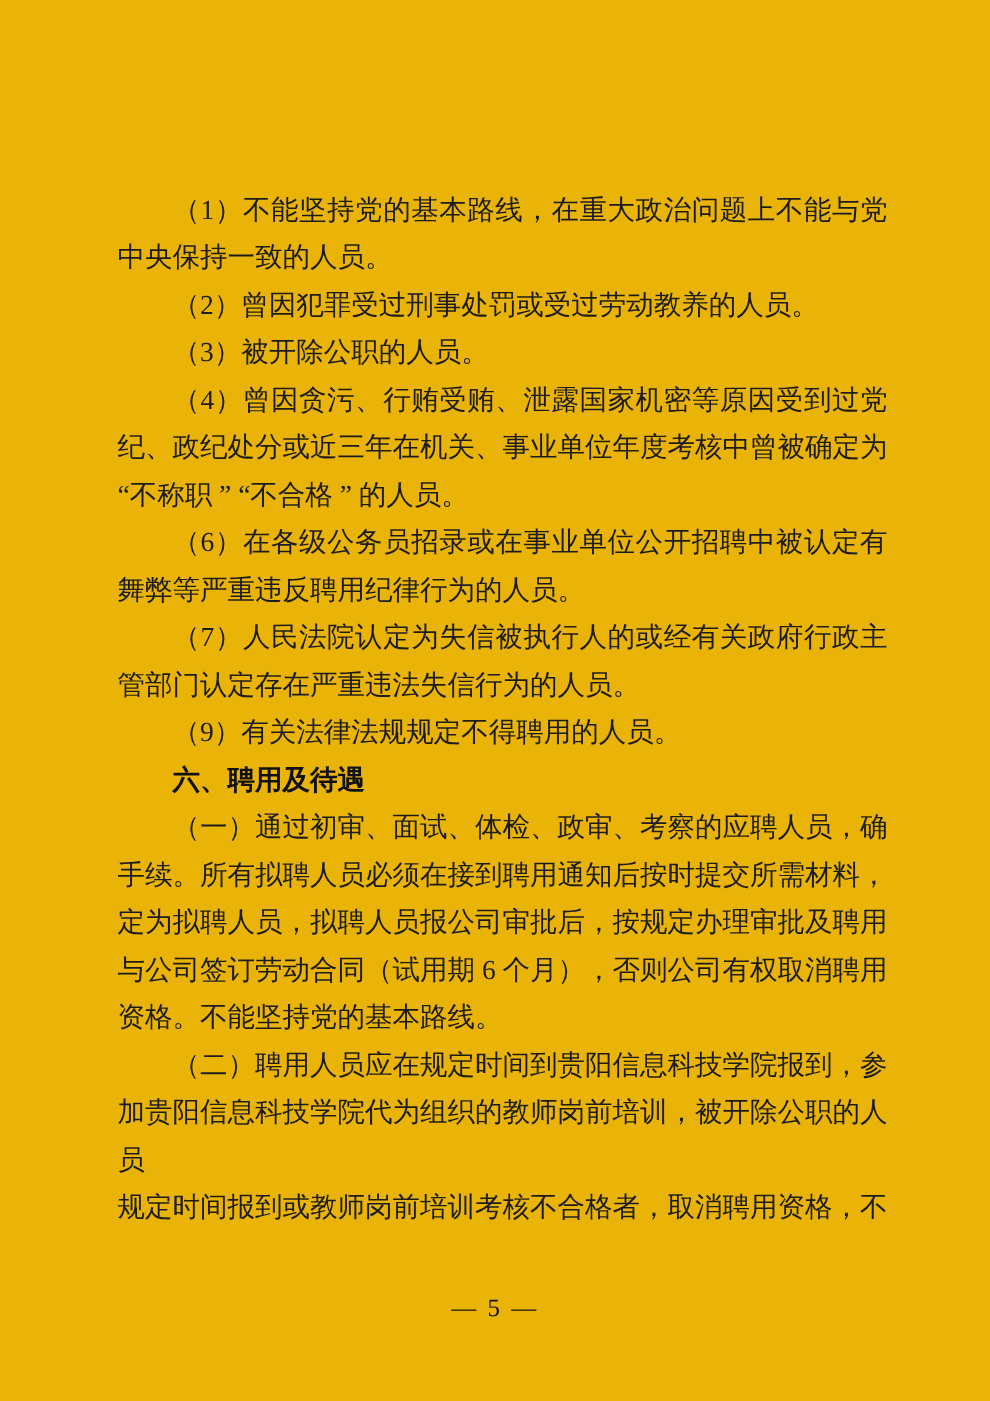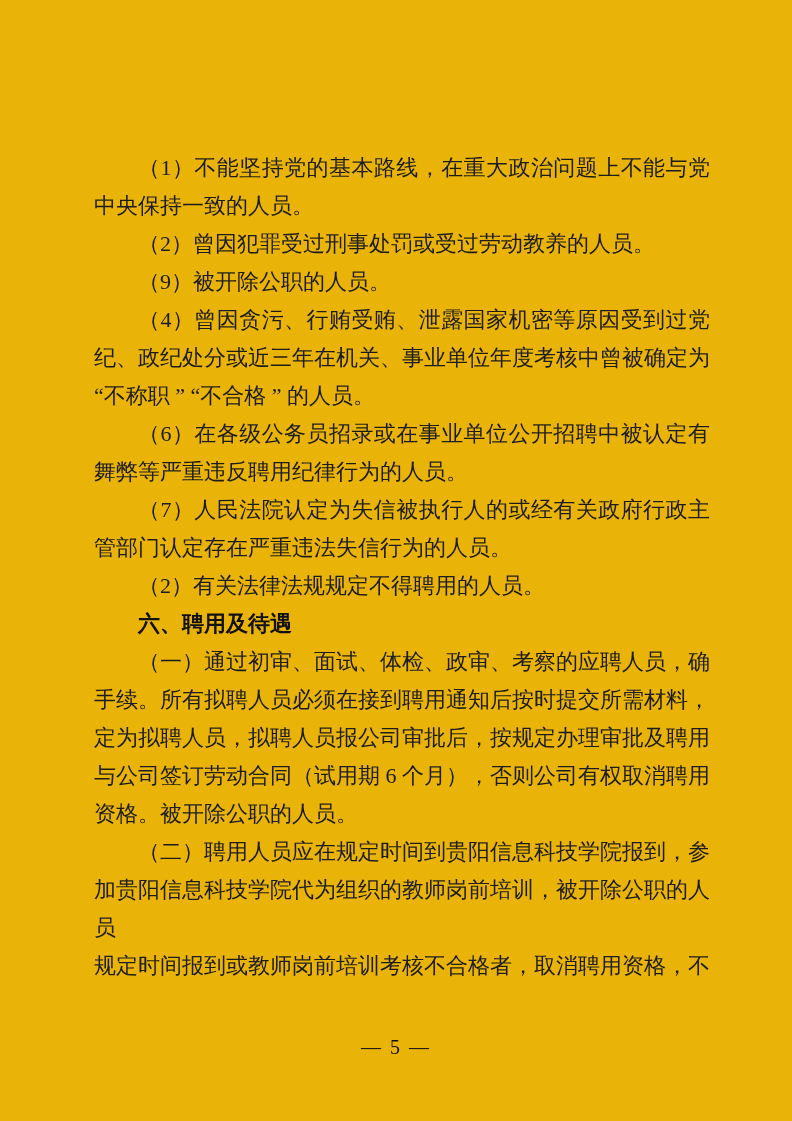--- a/index.html
+++ b/index.html
@@ -55,33 +55,33 @@
   }
 </style>
 </head>
 <body>
 
 <div class="page">
   <div class="text-block" id="doc-body">
       <div class="line first">（1）不能坚持党的基本路线，在重大政治问题上不能与党</div>
       <div class="line end">中央保持一致的人员。</div>
       <div class="line first end">（2）曾因犯罪受过刑事处罚或受过劳动教养的人员。</div>
-      <div class="line first end">（9）被开除公职的人员。</div>
+      <div class="line first end">（3）被开除公职的人员。</div>
       <div class="line first">（4）曾因贪污、行贿受贿、泄露国家机密等原因受到过党</div>
       <div class="line">纪、政纪处分或近三年在机关、事业单位年度考核中曾被确定为</div>
       <div class="line end">“不称职 ” “不合格 ” 的人员。</div>
       <div class="line first">（6）在各级公务员招录或在事业单位公开招聘中被认定有</div>
       <div class="line end">舞弊等严重违反聘用纪律行为的人员。</div>
       <div class="line first">（7）人民法院认定为失信被执行人的或经有关政府行政主</div>
       <div class="line end">管部门认定存在严重违法失信行为的人员。</div>
-      <div class="line first end">（2）有关法律法规规定不得聘用的人员。</div>
+      <div class="line first end">（9）有关法律法规规定不得聘用的人员。</div>
       <div class="line first heading">六、聘用及待遇</div>
       <div class="line first">（一）通过初审、面试、体检、政审、考察的应聘人员，确</div>
       <div class="line">手续。所有拟聘人员必须在接到聘用通知后按时提交所需材料，</div>
       <div class="line">定为拟聘人员，拟聘人员报公司审批后，按规定办理审批及聘用</div>
       <div class="line">与公司签订劳动合同（试用期 6 个月），否则公司有权取消聘用</div>
-      <div class="line end">资格。被开除公职的人员。</div>
+      <div class="line end">资格。不能坚持党的基本路线。</div>
       <div class="line first">（二）聘用人员应在规定时间到贵阳信息科技学院报到，参</div>
       <div class="line">加贵阳信息科技学院代为组织的教师岗前培训，被开除公职的人员</div>
       <div class="line">规定时间报到或教师岗前培训考核不合格者，取消聘用资格，不</div>
     </div>
   <div class="page-number">— 5 —</div>
 </div>
 
 </body></html>

